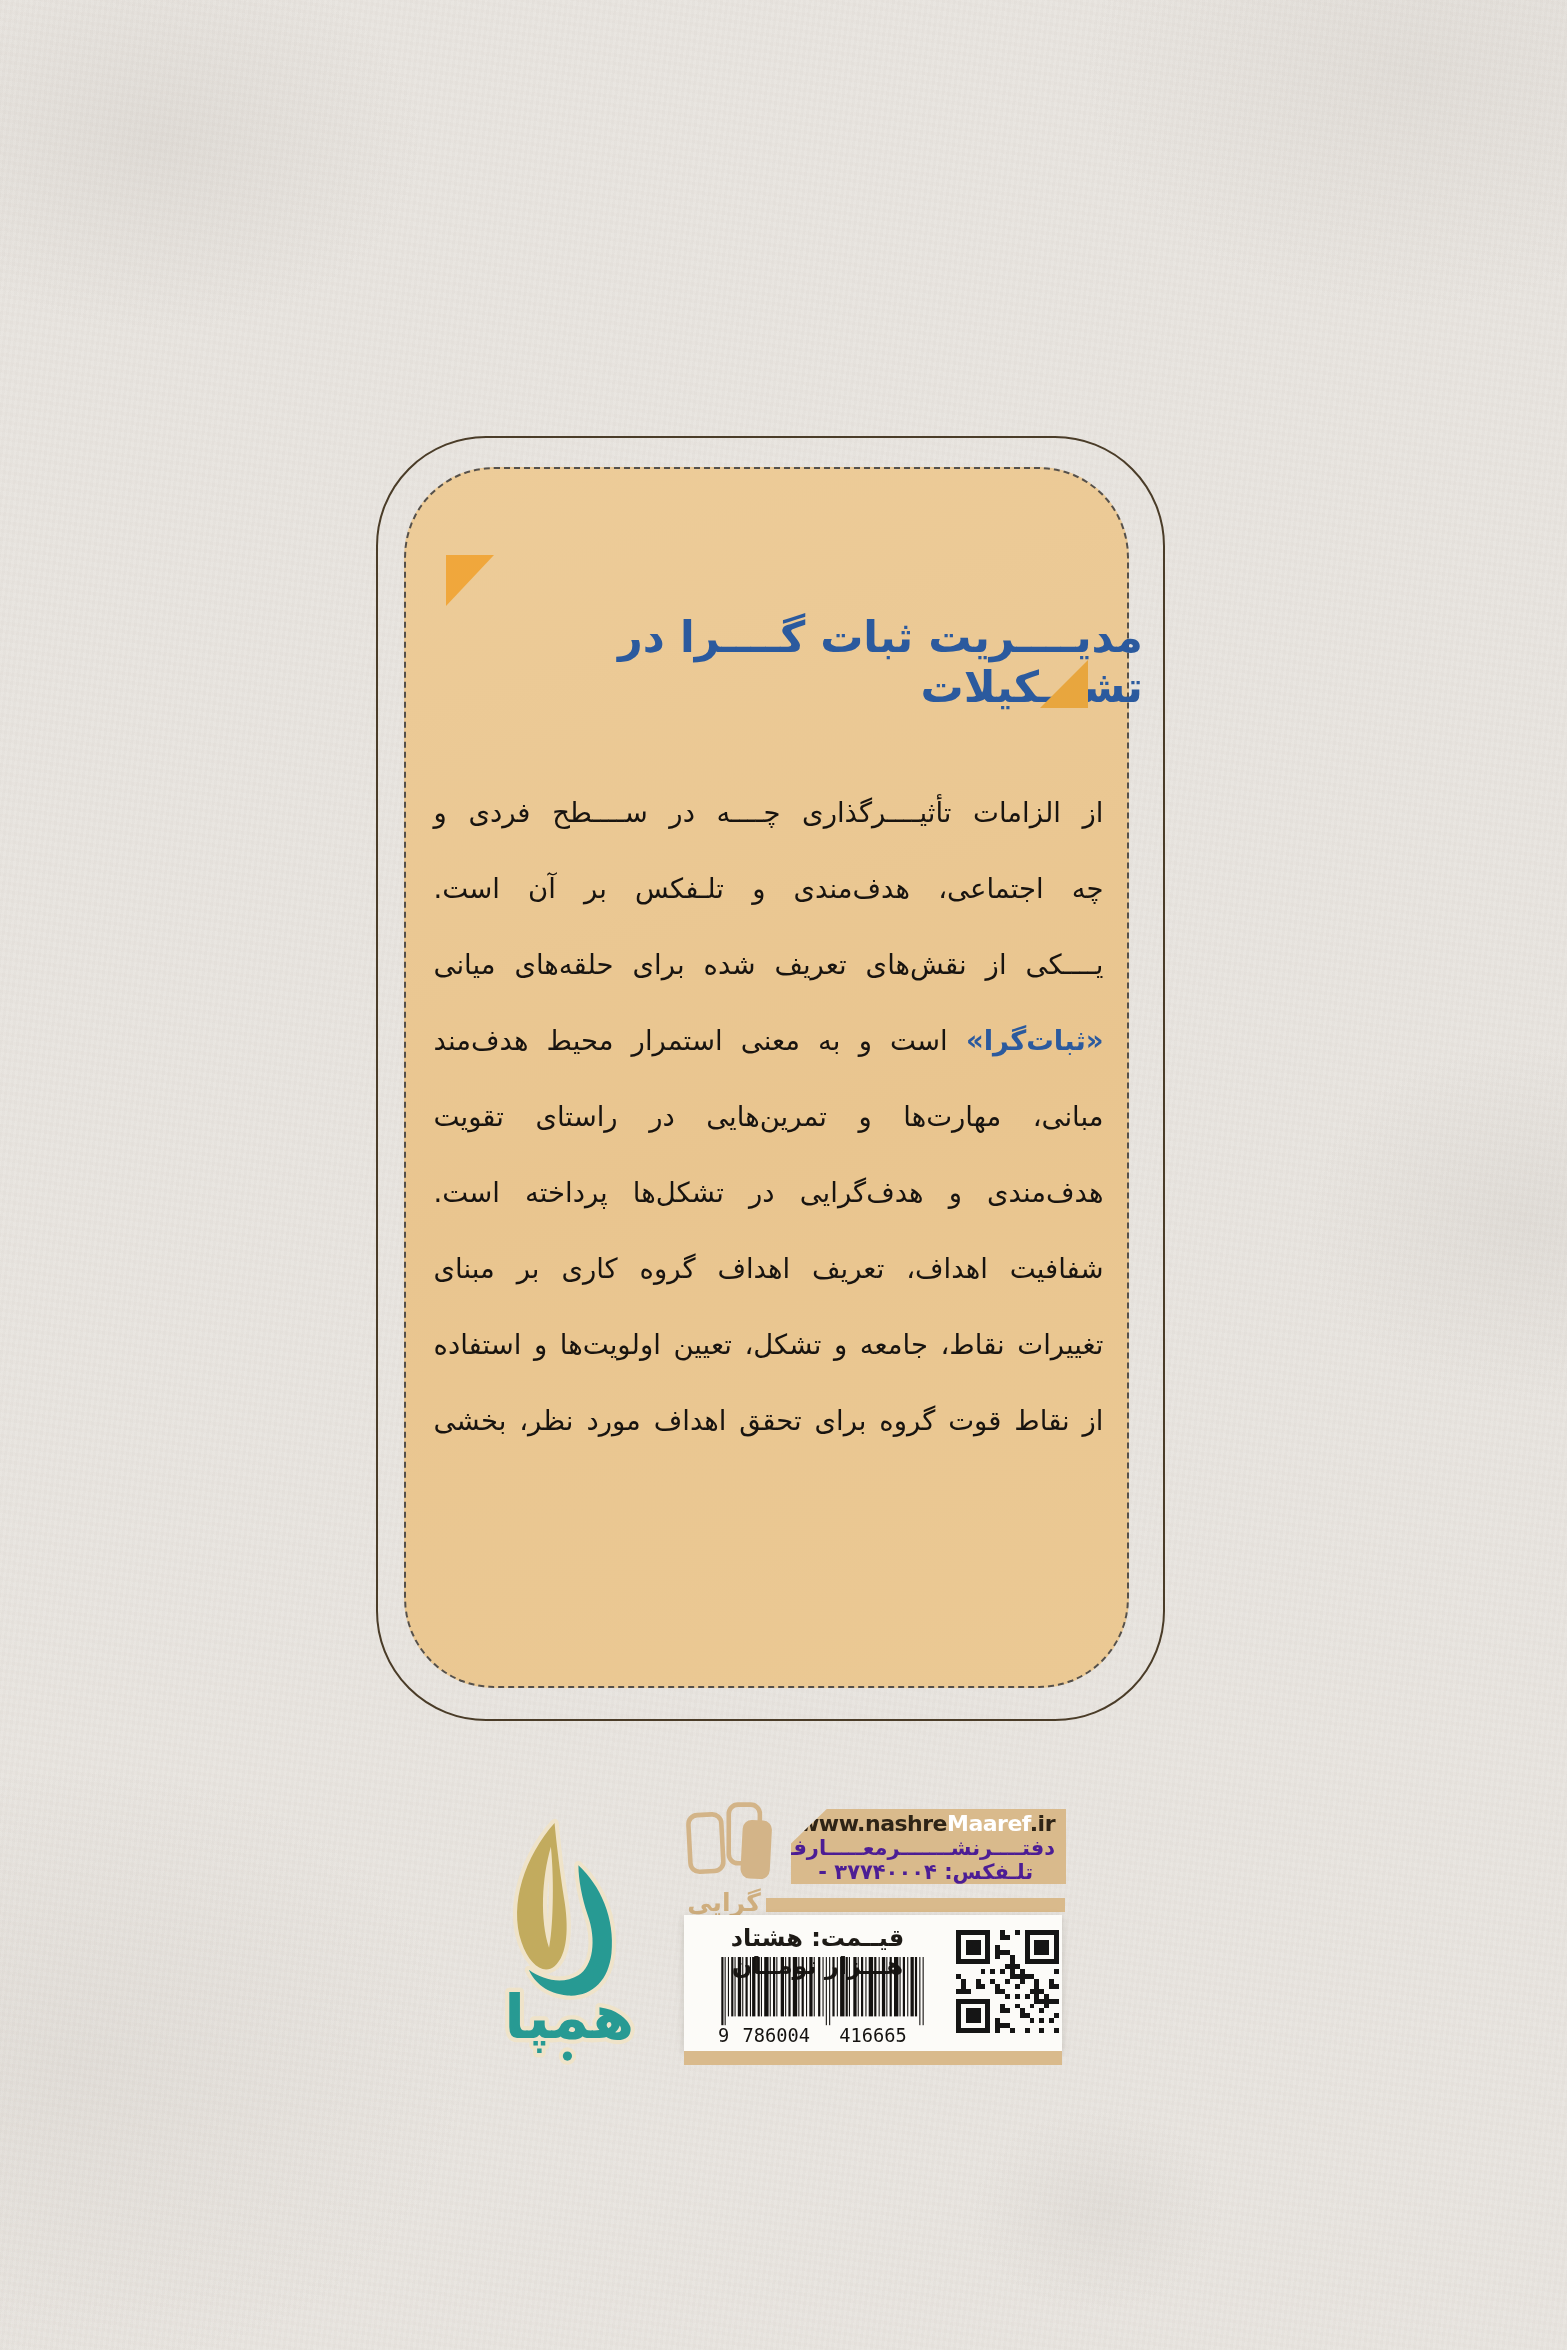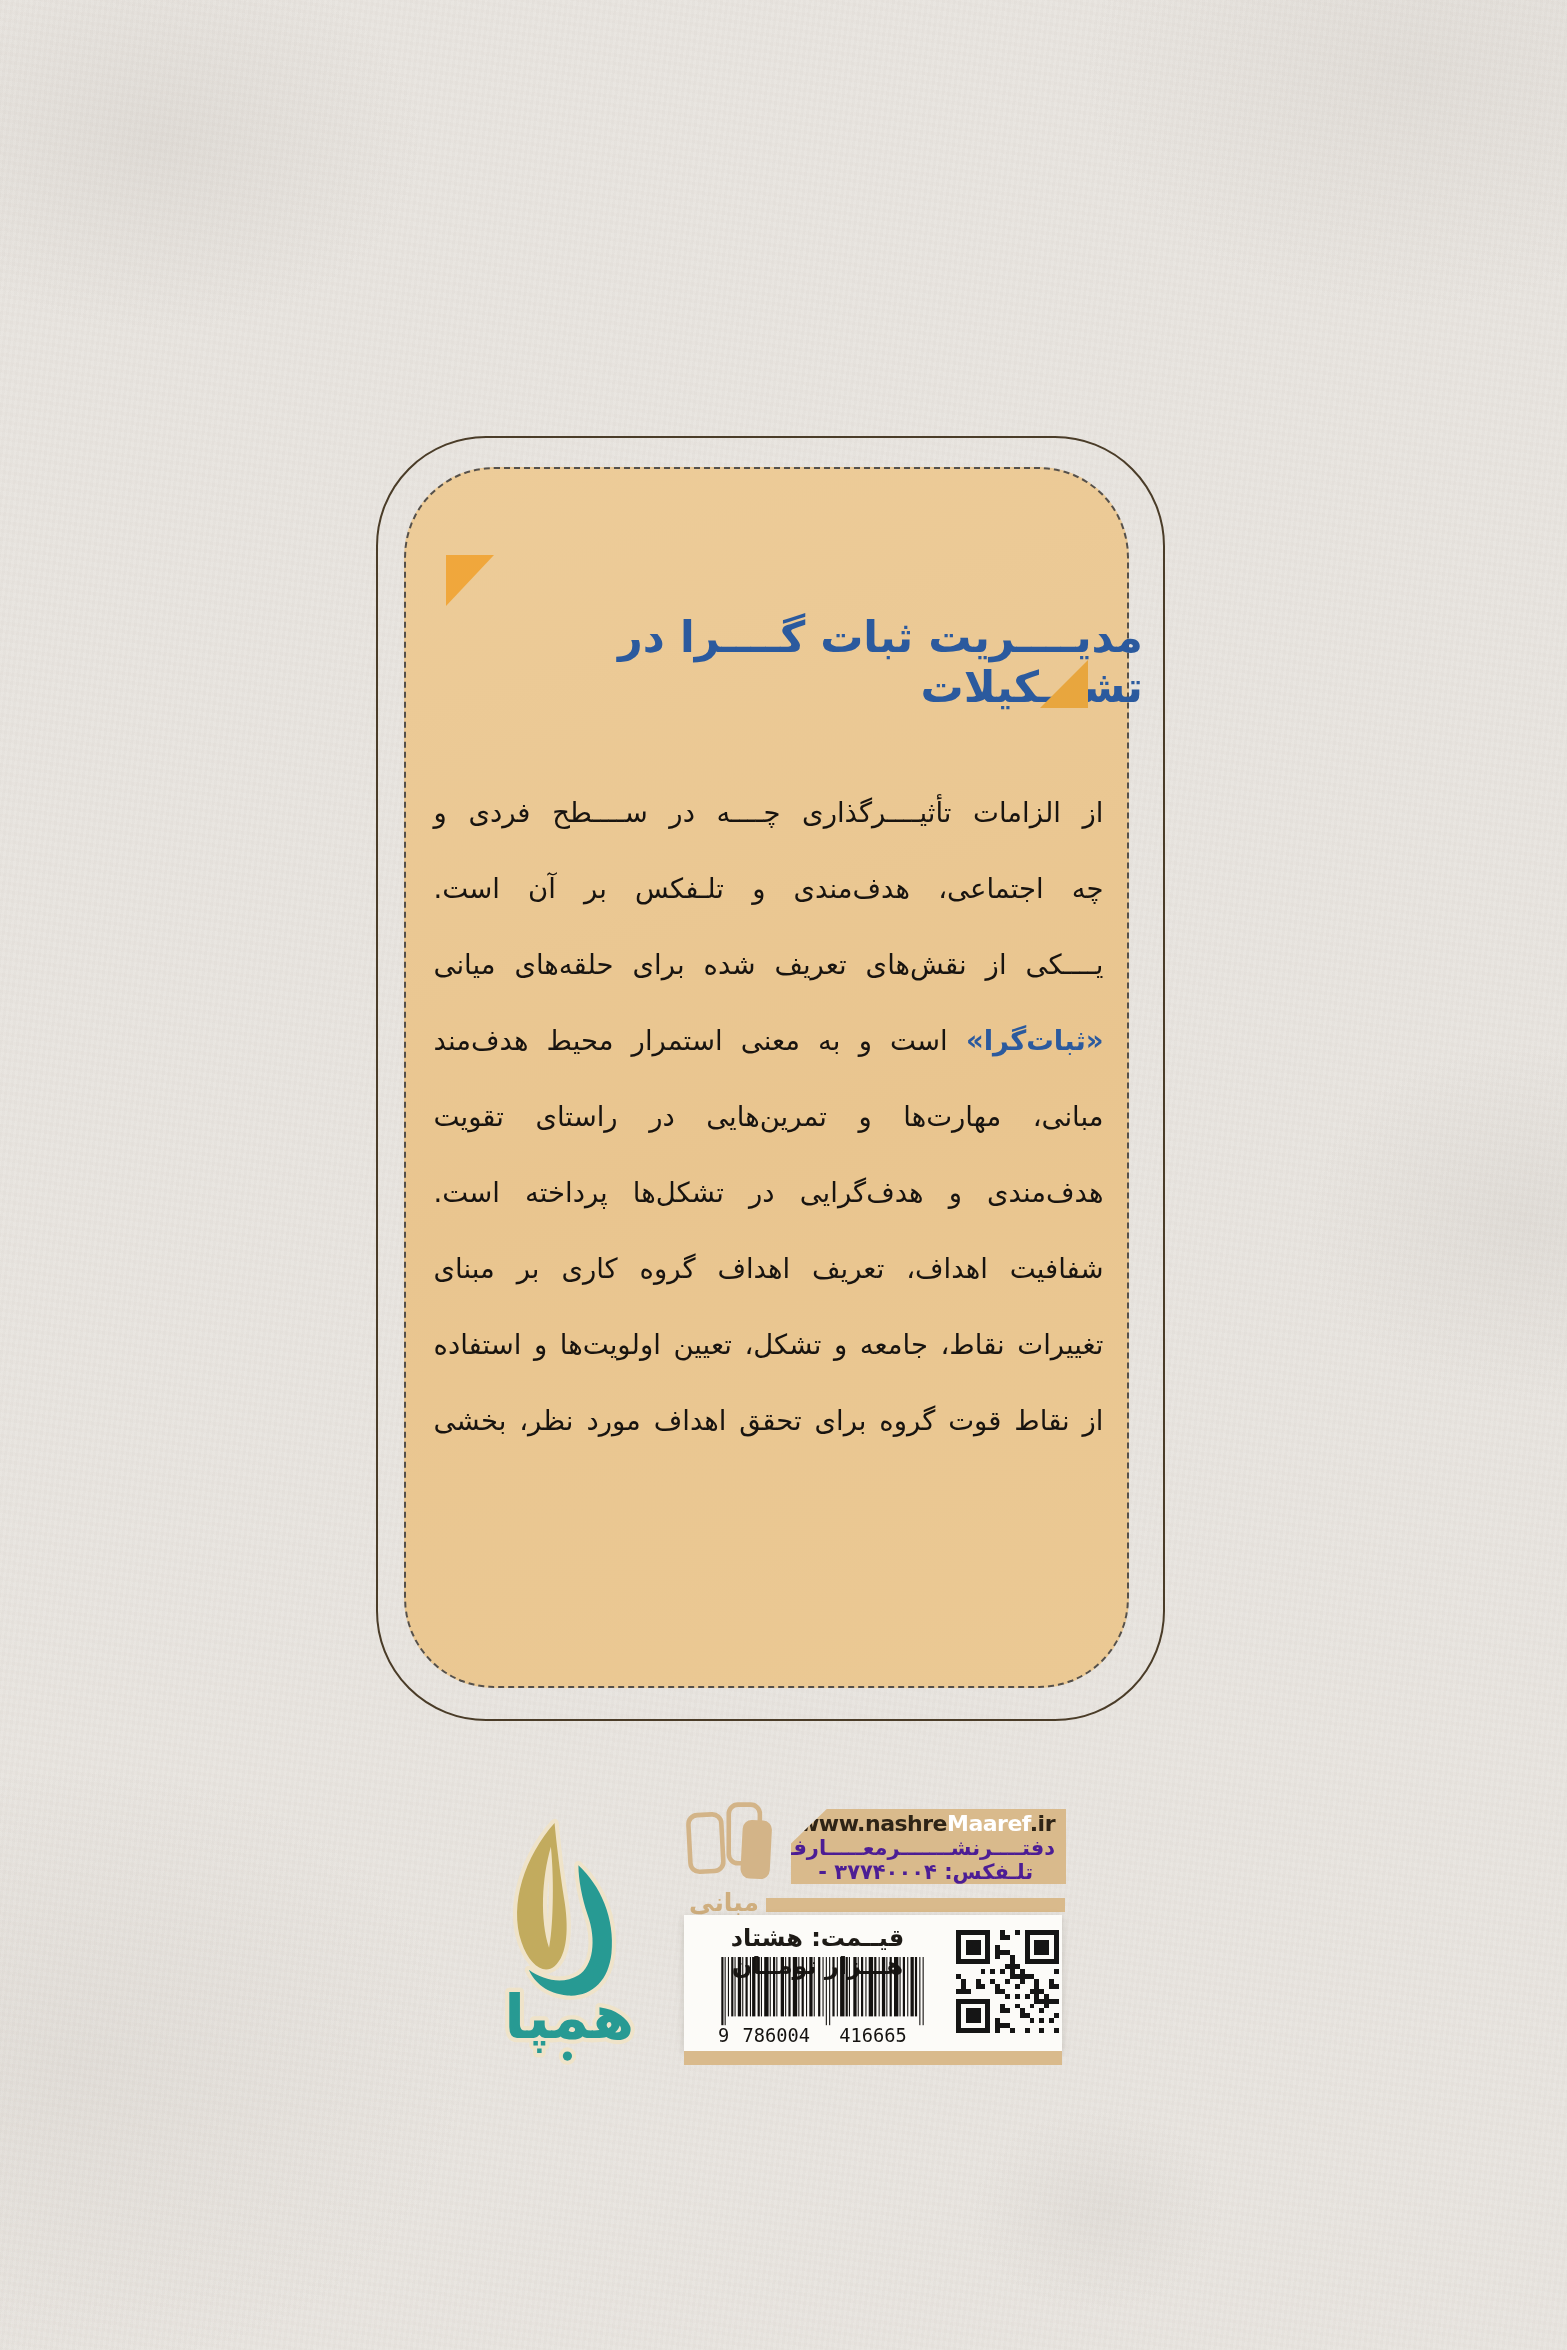--- a/index.html
+++ b/index.html
@@ -129,21 +129,21 @@
       <circle cx="80" cy="258" r="5" fill="#279a93"></circle>
     </g>
   </svg>
 
   <svg class="book-icon" viewBox="0 0 106 96">
     <rect x="7" y="16" width="36" height="62" rx="10" fill="none" stroke="#d3b488" stroke-width="5" transform="rotate(-3 25 47)"></rect>
     <rect x="50" y="5" width="34" height="64" rx="10" fill="none" stroke="#d3b488" stroke-width="5"></rect>
     <rect x="64" y="22" width="32" height="64" rx="10" fill="#d3b488" transform="rotate(3 80 54)"></rect>
   </svg>
 
-  <div class="maaref-label">مبانی</div>
+  <div class="maaref-label">گرایی</div>
 
   <div class="info-block">
     <div class="info-web"><span>www.nashre</span><span class="hl">Maaref</span><span>.ir</span></div>
     <div class="info-fa">دفتــــرنشـــــــرمعـــــارف</div>
     <div class="info-fa">تلـفکس: ۳۷۷۴۰۰۰۴ - ۰۲۵</div>
   </div>
 
   <div class="strip strip-top"></div>
 
   <div class="price-box">

